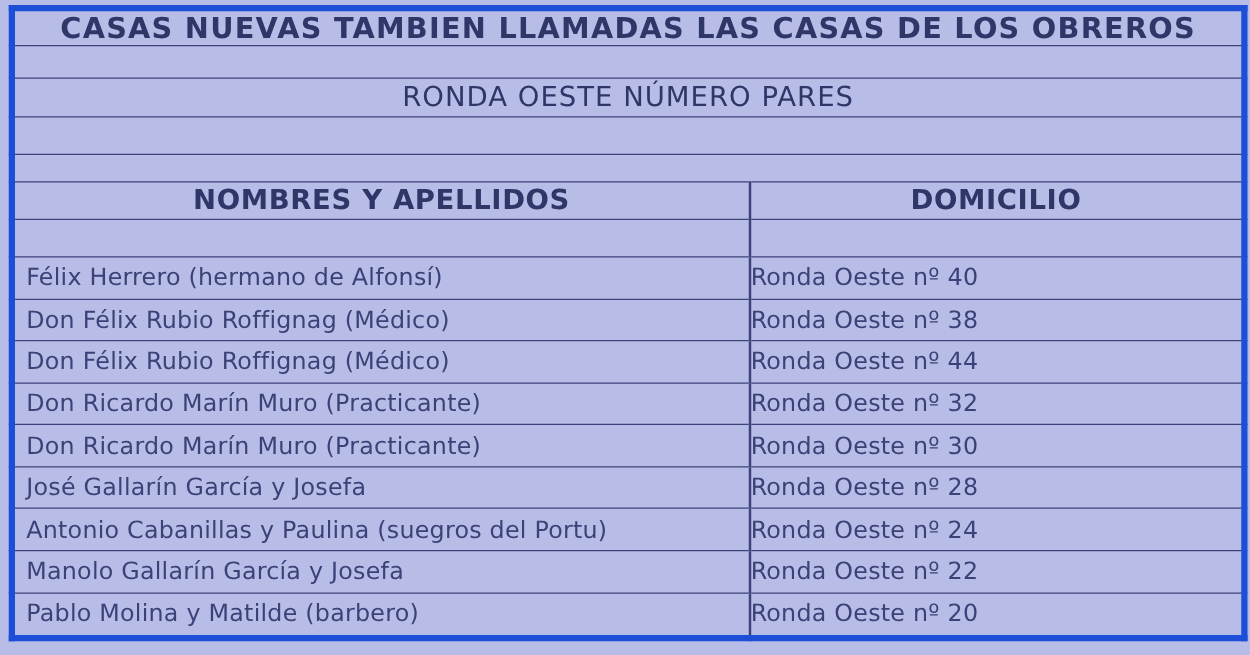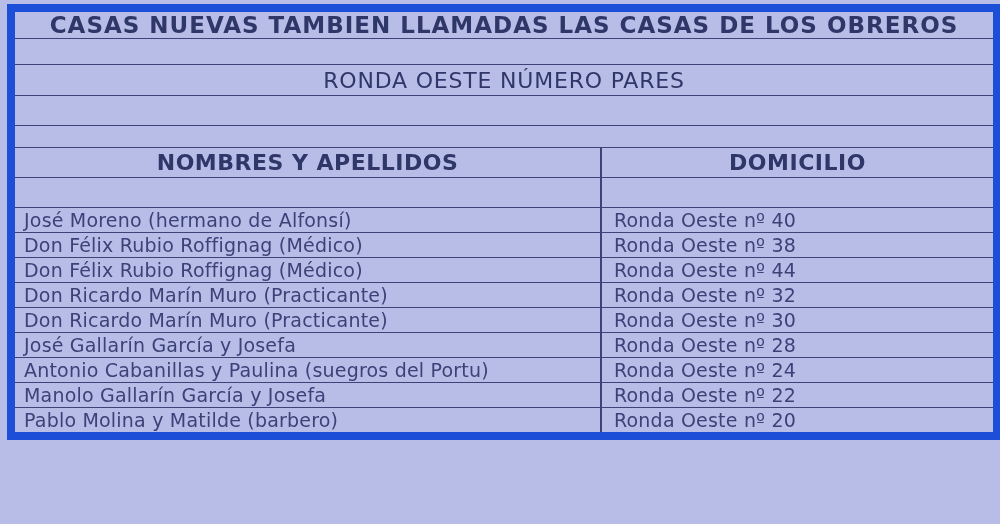--- a/index.html
+++ b/index.html
@@ -12,22 +12,22 @@
   }
   body {
     font-family: "DejaVu Sans", sans-serif;
     color: #3c4277;
   }
   table.casas {
     border-collapse: collapse;
     table-layout: fixed;
     margin: 4px 0 0 7px;
     width: 986px;
-    height: 436px;
-    border: 8px solid #1d4ed8;
+    height: 509px;
+    border: 5px solid #1d4ed8;
     background: #b8bde8;
   }
   td {
     border: 1px solid #3d4378;
     overflow: hidden;
     white-space: nowrap;
     vertical-align: middle;
     padding: 0;
   }
   col.c-name  { width: 590px; }
@@ -62,21 +62,21 @@
     letter-spacing: 0.5px;
     text-align: center;
     color: #2f3668;
   }
   tr.r-data td {
     font-size: 19px;
     letter-spacing: 0.2px;
     color: #3c4277;
   }
   tr.r-data td.name-cell { padding-left: 9px; }
-  tr.r-data td.addr-cell { padding-left: 12px; }
+  tr.r-data td.addr-cell { }
 </style>
 </head>
 <body>
 
 <table class="casas">
   <colgroup>
     <col class="c-name">
     <col class="c-addr">
   </colgroup>
   <tbody>
@@ -98,21 +98,21 @@
     <tr class="r-head">
       <td class="name-cell">NOMBRES Y APELLIDOS</td>
       <td class="addr-cell">DOMICILIO</td>
     </tr>
     <tr class="r-headsp">
       <td class="name-cell"></td>
       <td class="addr-cell"></td>
     </tr>
 
     <tr class="r-data">
-      <td class="name-cell">José Moreno (hermano de Alfonsí)</td>
+      <td class="name-cell">Félix Herrero (hermano de Alfonsí)</td>
       <td class="addr-cell">Ronda Oeste nº 40</td>
     </tr>
     <tr class="r-data">
       <td class="name-cell">Don Félix Rubio Roffignag (Médico)</td>
       <td class="addr-cell">Ronda Oeste nº 38</td>
     </tr>
     <tr class="r-data">
       <td class="name-cell">Don Félix Rubio Roffignag (Médico)</td>
       <td class="addr-cell">Ronda Oeste nº 44</td>
     </tr>

